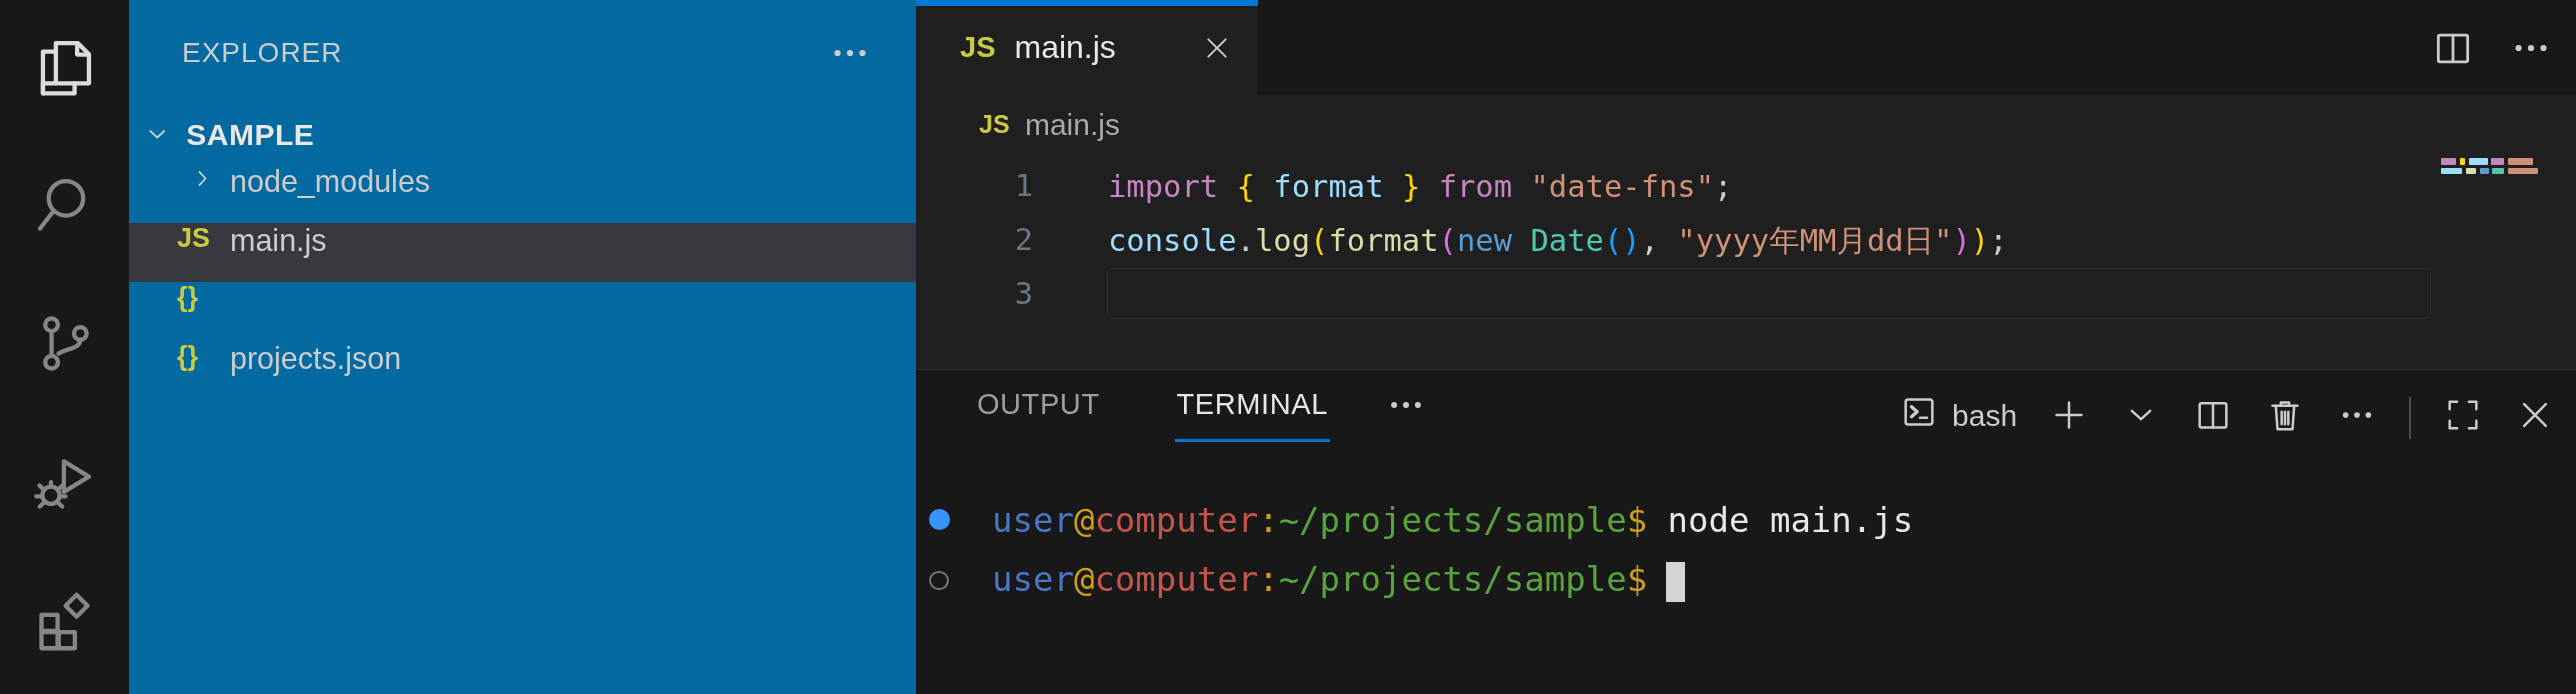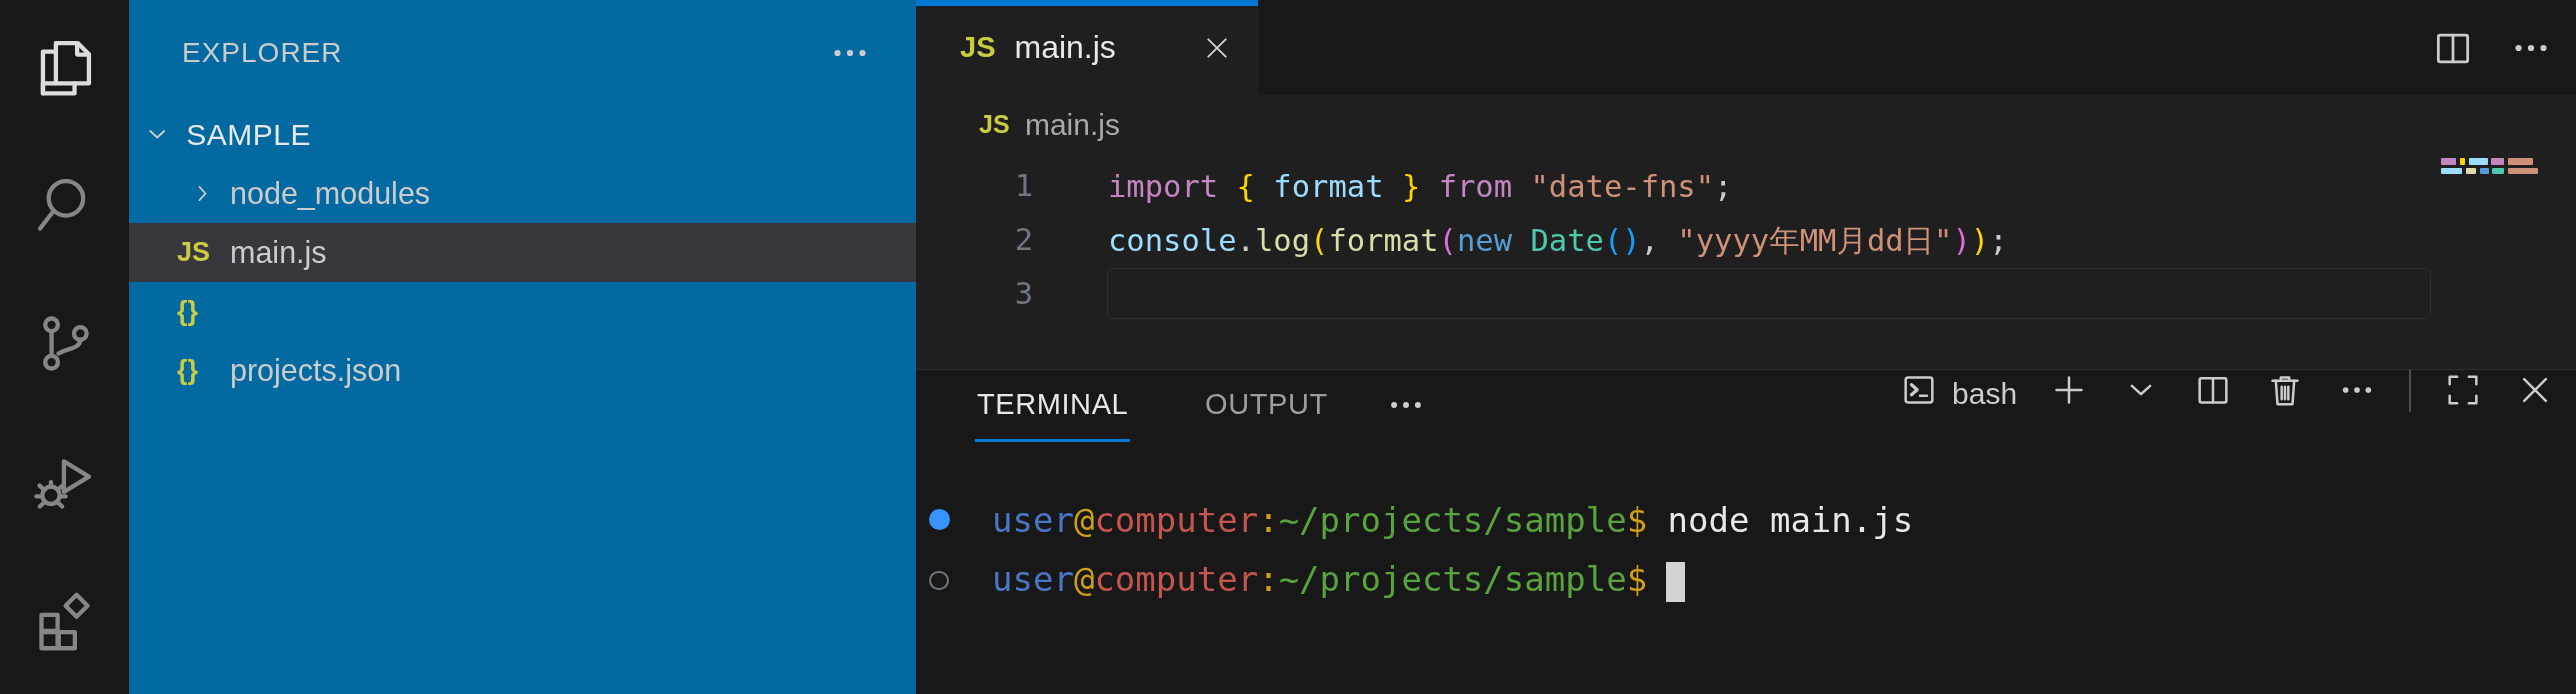--- a/index.html
+++ b/index.html
@@ -15,22 +15,22 @@
 
   
   #sidebar{position:absolute;left:129px;top:0;width:787px;height:695px;background:#0369a1;color:#cccccc}
   .sb-header{height:105px;display:flex;align-items:center;justify-content:space-between;padding:0 44px 0 53px}
   .sb-title{font-size:28px;letter-spacing:1px;color:#cccccc}
   .sb-more{width:44px;height:44px;color:#cccccc;cursor:pointer}
   .sb-more svg{width:44px;height:44px}
   .root-row{height:59px;display:flex;align-items:center;padding-left:13.4px;cursor:pointer}
   .root-chevron{width:30.5px;height:30.5px;margin-right:13.4px;color:#cccccc;flex:none}
   .root-chevron svg{width:30.5px;height:30.5px}
-  .root-label{font-weight:normal;font-size:30px;color:#e8e8e8;letter-spacing:0.5px}
-  .t-row{height:59px;display:flex;align-items:center;font-size:30.5px;color:#cccccc;cursor:pointer}
+  .root-label{font-weight:bold;font-size:30px;color:#e8e8e8;letter-spacing:0.5px}
+  .t-row{height:59px;display:flex;align-items:flex-start;font-size:30.5px;color:#cccccc;cursor:pointer}
   .t-row.selected{background:#37373d}
   .t-indent{width:48px;flex:none}
   .t-slot{width:53px;flex:none;display:flex;align-items:center;justify-content:flex-start}
   .t-slot svg{width:29px;height:29px;margin-left:11.4px}
   .badge{color:#cbcb41;font-weight:bold;font-size:27px}
 
   
   #editor{position:absolute;left:916px;top:0;width:1660px;height:369px;background:#1f1f1f}
   #tabbar{position:absolute;top:0;left:0;right:0;height:95px;background:#181818;display:flex}
   .tab{position:relative;width:342px;box-sizing:border-box;background:#1f1f1f;display:flex;align-items:center;
@@ -59,21 +59,21 @@
   
   #panel{position:absolute;left:916px;top:369px;width:1660px;height:325px;background:#181818;
        border-top:1.9px solid #2f2f2f;box-sizing:border-box;color:#cccccc}
   #panel-header{height:90px;display:flex;align-items:flex-start}
   #panel-tabs{display:flex;gap:73px;margin-left:59px}
   .p-tab{height:69px;display:flex;align-items:center;font-size:29px;letter-spacing:0.6px;color:#9d9d9d;
        border-bottom:3.8px solid transparent;padding:0 1.9px;cursor:pointer}
   .p-tab.active{color:#e7e7e7;border-bottom-color:#0078d4}
   .p-more{height:69px;display:flex;align-items:center;margin-left:55px;color:#cccccc;cursor:pointer}
   .p-more svg{width:42px;height:42px}
-  #panel-actions{margin-left:auto;height:69px;display:flex;align-items:flex-start;gap:32px;padding-right:21px;color:#cccccc}
+  #panel-actions{margin-left:auto;height:69px;display:flex;align-items:flex-end;gap:32px;padding-right:21px;color:#cccccc}
   #panel-actions svg{width:40px;height:40px}
   .pa-shell{display:flex;align-items:center;gap:13.4px;font-size:30px;color:#cccccc;cursor:pointer}
   .pa-shell svg{width:38px;height:38px}
   .pa-btn{cursor:pointer;display:flex;align-items:center}
   .pa-divider{width:1.9px;height:42px;background:#4d4d4d}
 
   #terminal{position:absolute;top:119px;left:0;right:0;font-size:34px;cursor:text}
   .term-line{display:flex;align-items:center;height:61px}
   .term-deco{width:76px;flex:none;display:flex;align-items:center;padding-left:13.4px;box-sizing:border-box}
   .deco-dot{width:21px;height:21px;border-radius:50%;background:#3794ff}
@@ -226,22 +226,22 @@
         <span class="mm-seg" style="background: rgb(86, 156, 214); width: 8.6px;"></span>
         <span class="mm-seg" style="background: rgb(78, 201, 176); width: 11.4px;"></span>
         <span class="mm-seg" style="background: rgb(206, 145, 120); width: 30.5px;"></span>
       </div>
     </div>
 </div>
 
 <div id="panel">
   <div id="panel-header">
     <div id="panel-tabs">
+        <div class="p-tab">OUTPUT</div>
         <div class="p-tab active">TERMINAL</div>
-        <div class="p-tab">OUTPUT</div>
       </div>
     <span class="p-more">
         <svg viewBox="0 0 24 24">
           <path d="M5.2 12h0M12 12h0M18.8 12h0" style="stroke-width:3.4"></path>
         </svg>
       </span>
     <div id="panel-actions">
       <span class="pa-shell">
         <span id="shell-icon"><svg viewBox="0 0 24 24">
               <rect x="4" y="4.5" width="16" height="15" rx="1.5"></rect>

